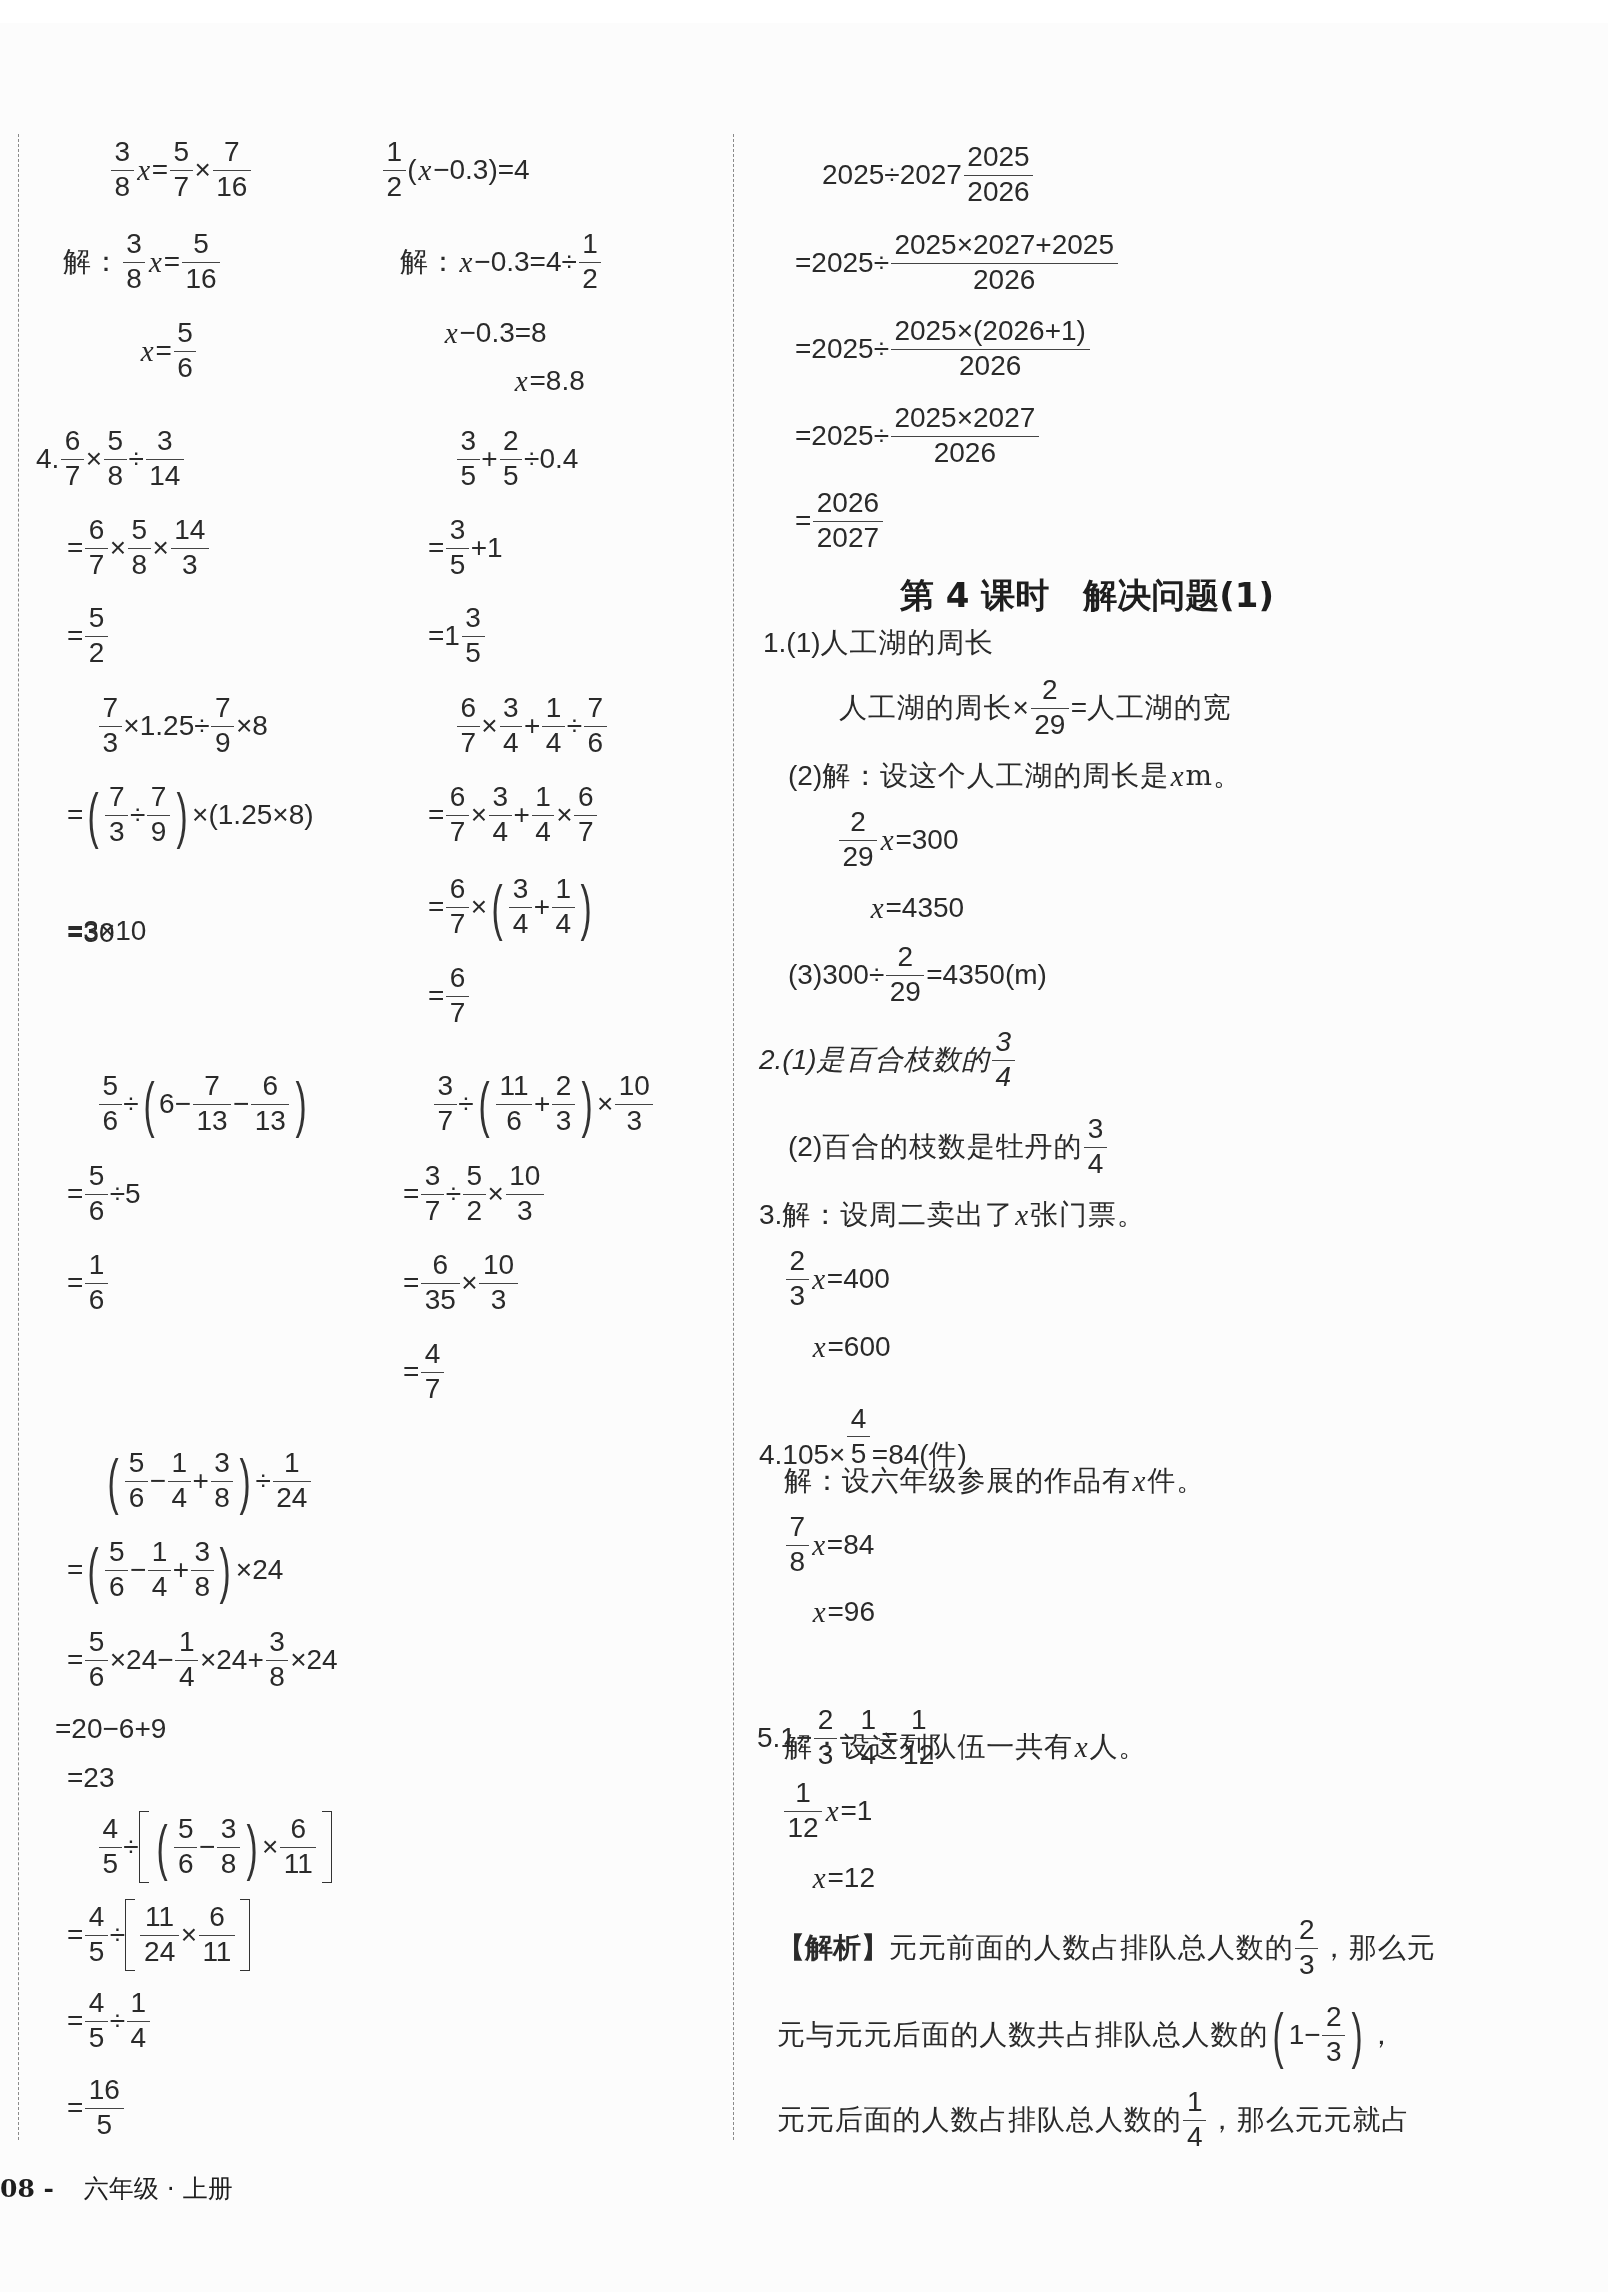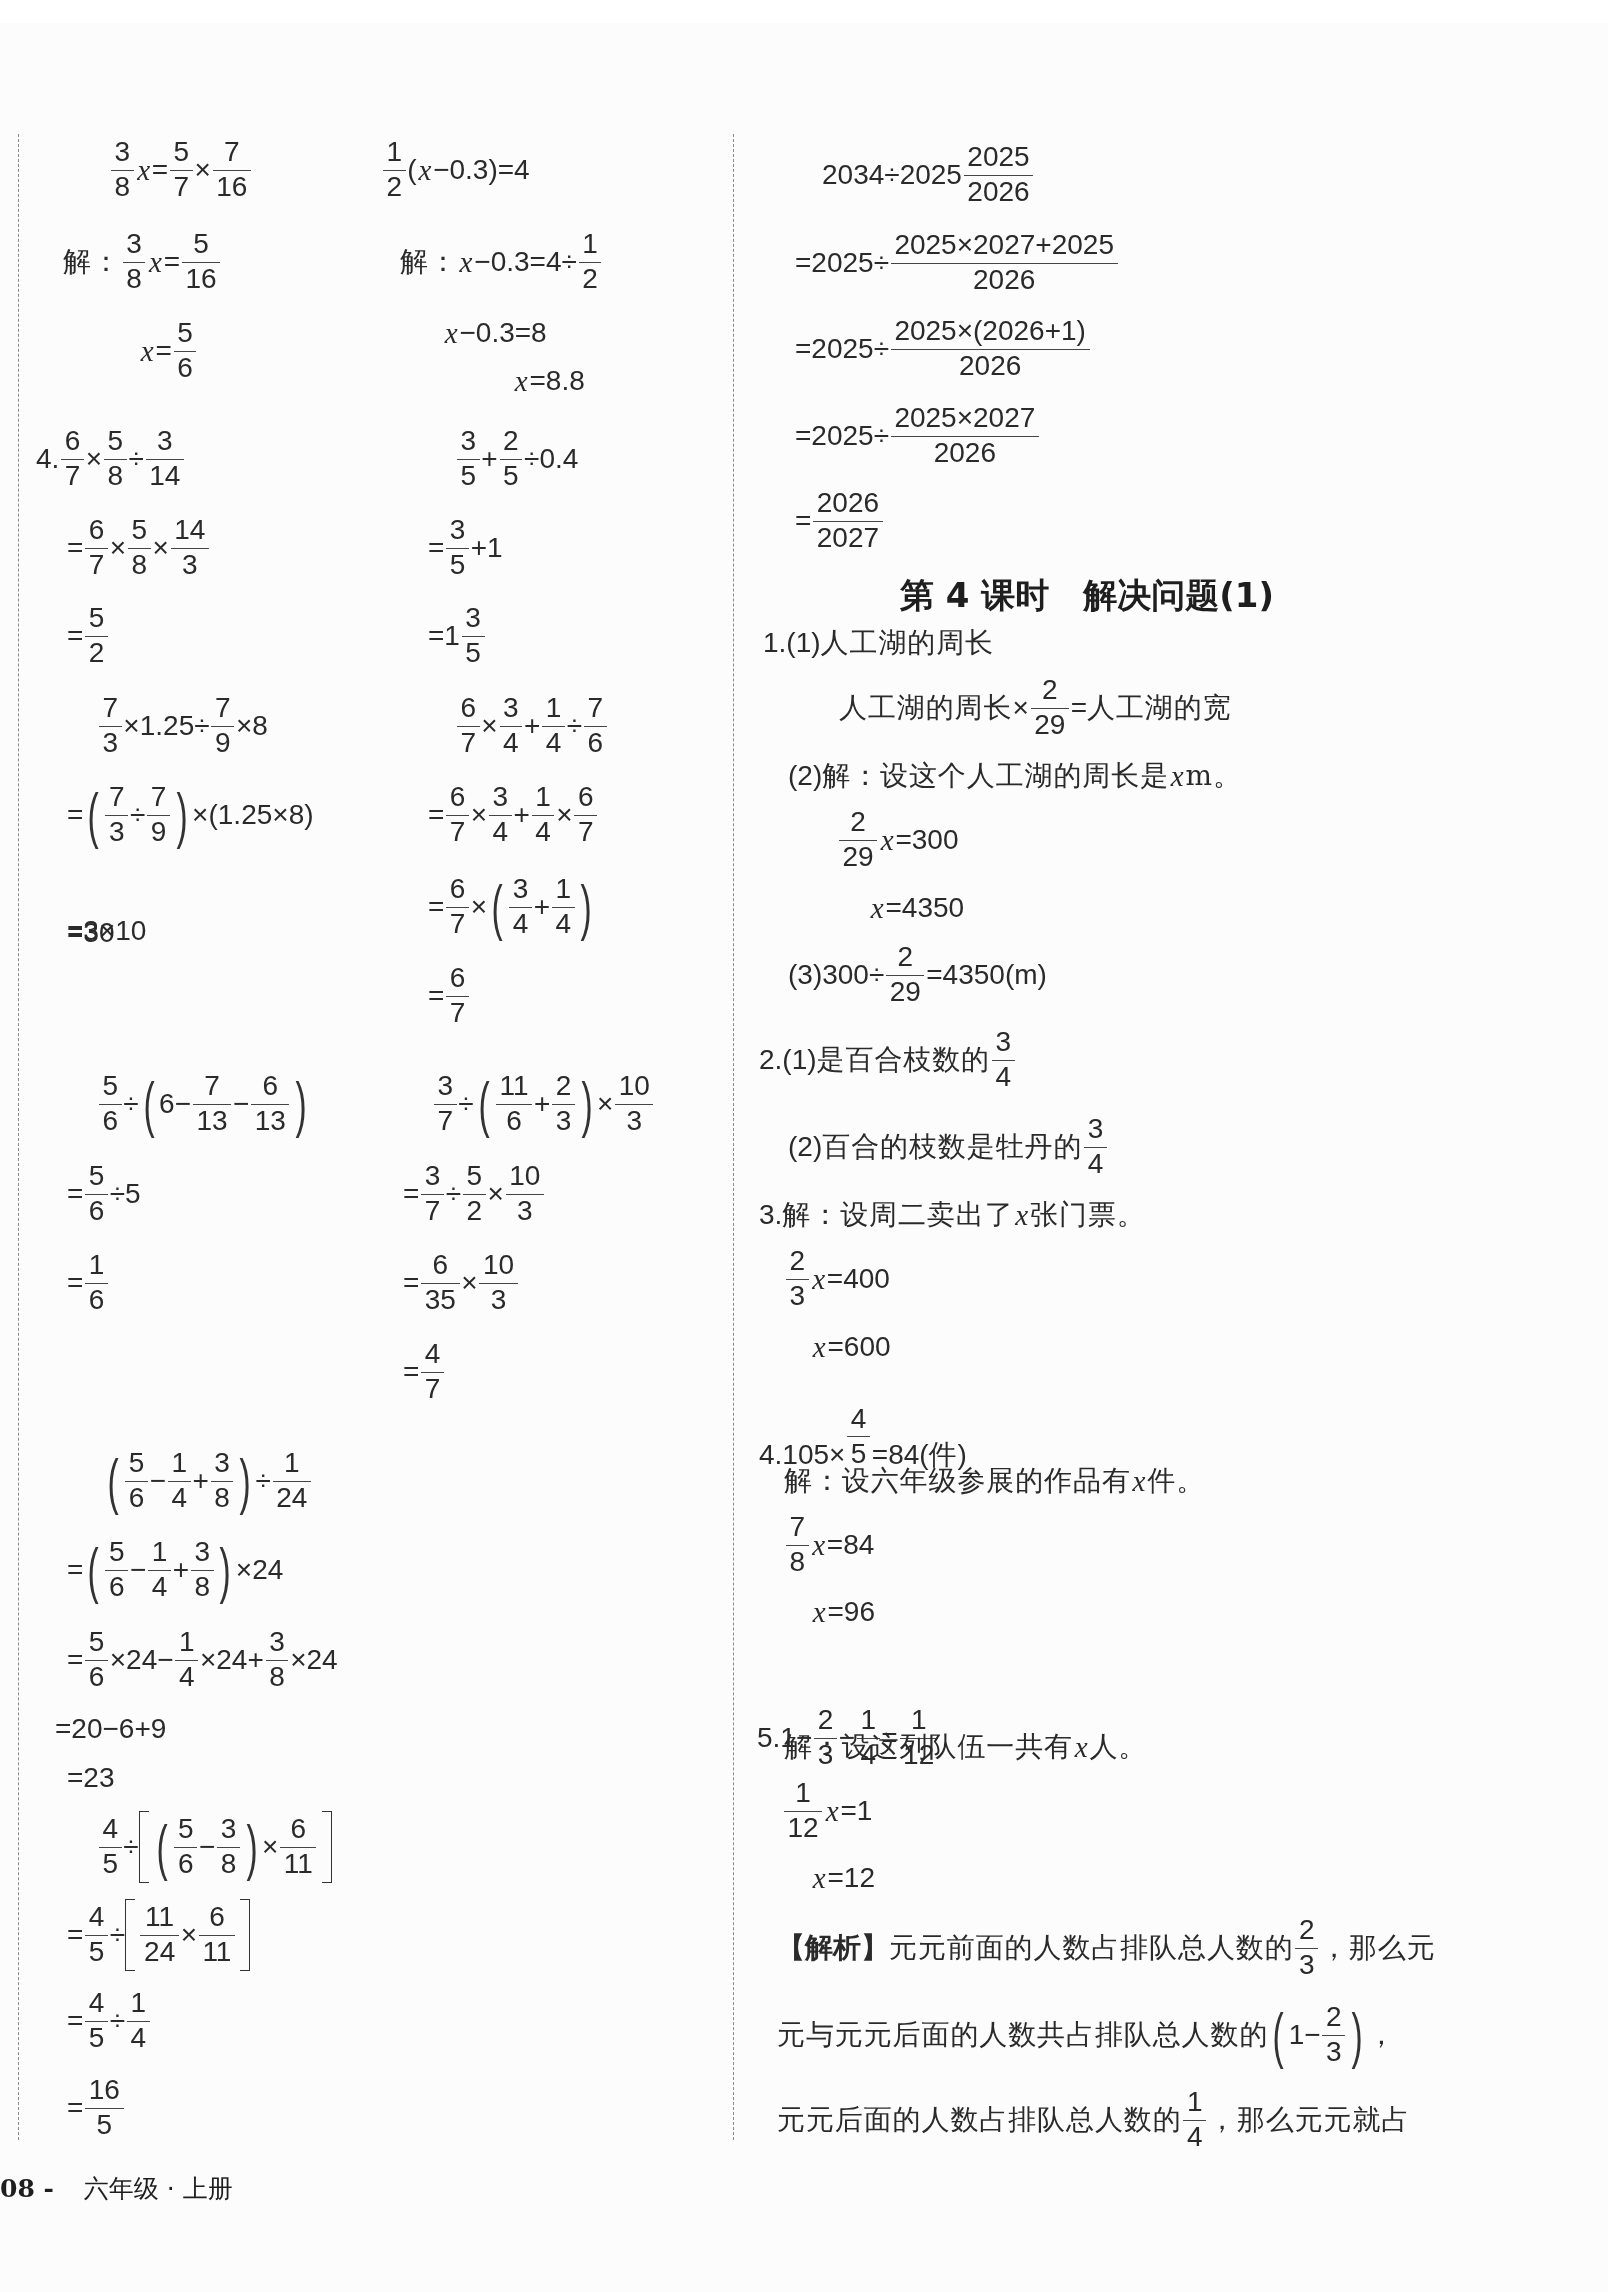--- a/index.html
+++ b/index.html
@@ -556,21 +556,21 @@
     </div>
     <div class="line" style="left: 67px; top: 2072px; height: 72px;">
       <span class="t">=</span>
       <span class="frac">
         <span class="num">16</span>
         <span class="bar"></span>
         <span class="den">5</span>
       </span>
     </div>
     <div class="line" style="left: 822px; top: 139px; height: 72px;">
-      <span class="t">2034÷2025 </span>
+      <span class="t">2025÷2027 </span>
       <span class="frac">
         <span class="num">2025</span>
         <span class="bar"></span>
         <span class="den">2026</span>
       </span>
     </div>
     <div class="line" style="left: 795px; top: 227px; height: 72px;">
       <span class="t">=2025÷</span>
       <span class="frac">
         <span class="num">2025×2027+2025</span>
@@ -638,21 +638,21 @@
     </div>
     <div class="line" style="left: 788px; top: 939px; height: 72px;">
       <span class="t">(3)300÷</span>
       <span class="frac">
         <span class="num">2</span>
         <span class="bar"></span>
         <span class="den">29</span>
       </span>
       <span class="t">=4350(m)</span>
     </div>
-    <div class="line" style="left: 759px; top: 1024px; height: 72px;">
+    <div class="line" style="left: 759px; top: 1024px; height: 72px; font-style: italic;">
       <span class="t">2.(1)</span>
       <span class="t cn">是百合枝数的</span>
       <span class="frac">
         <span class="num">3</span>
         <span class="bar"></span>
         <span class="den">4</span>
       </span>
     </div>
     <div class="line" style="left: 788px; top: 1111px; height: 72px;">
       <span class="t">(2)</span>

